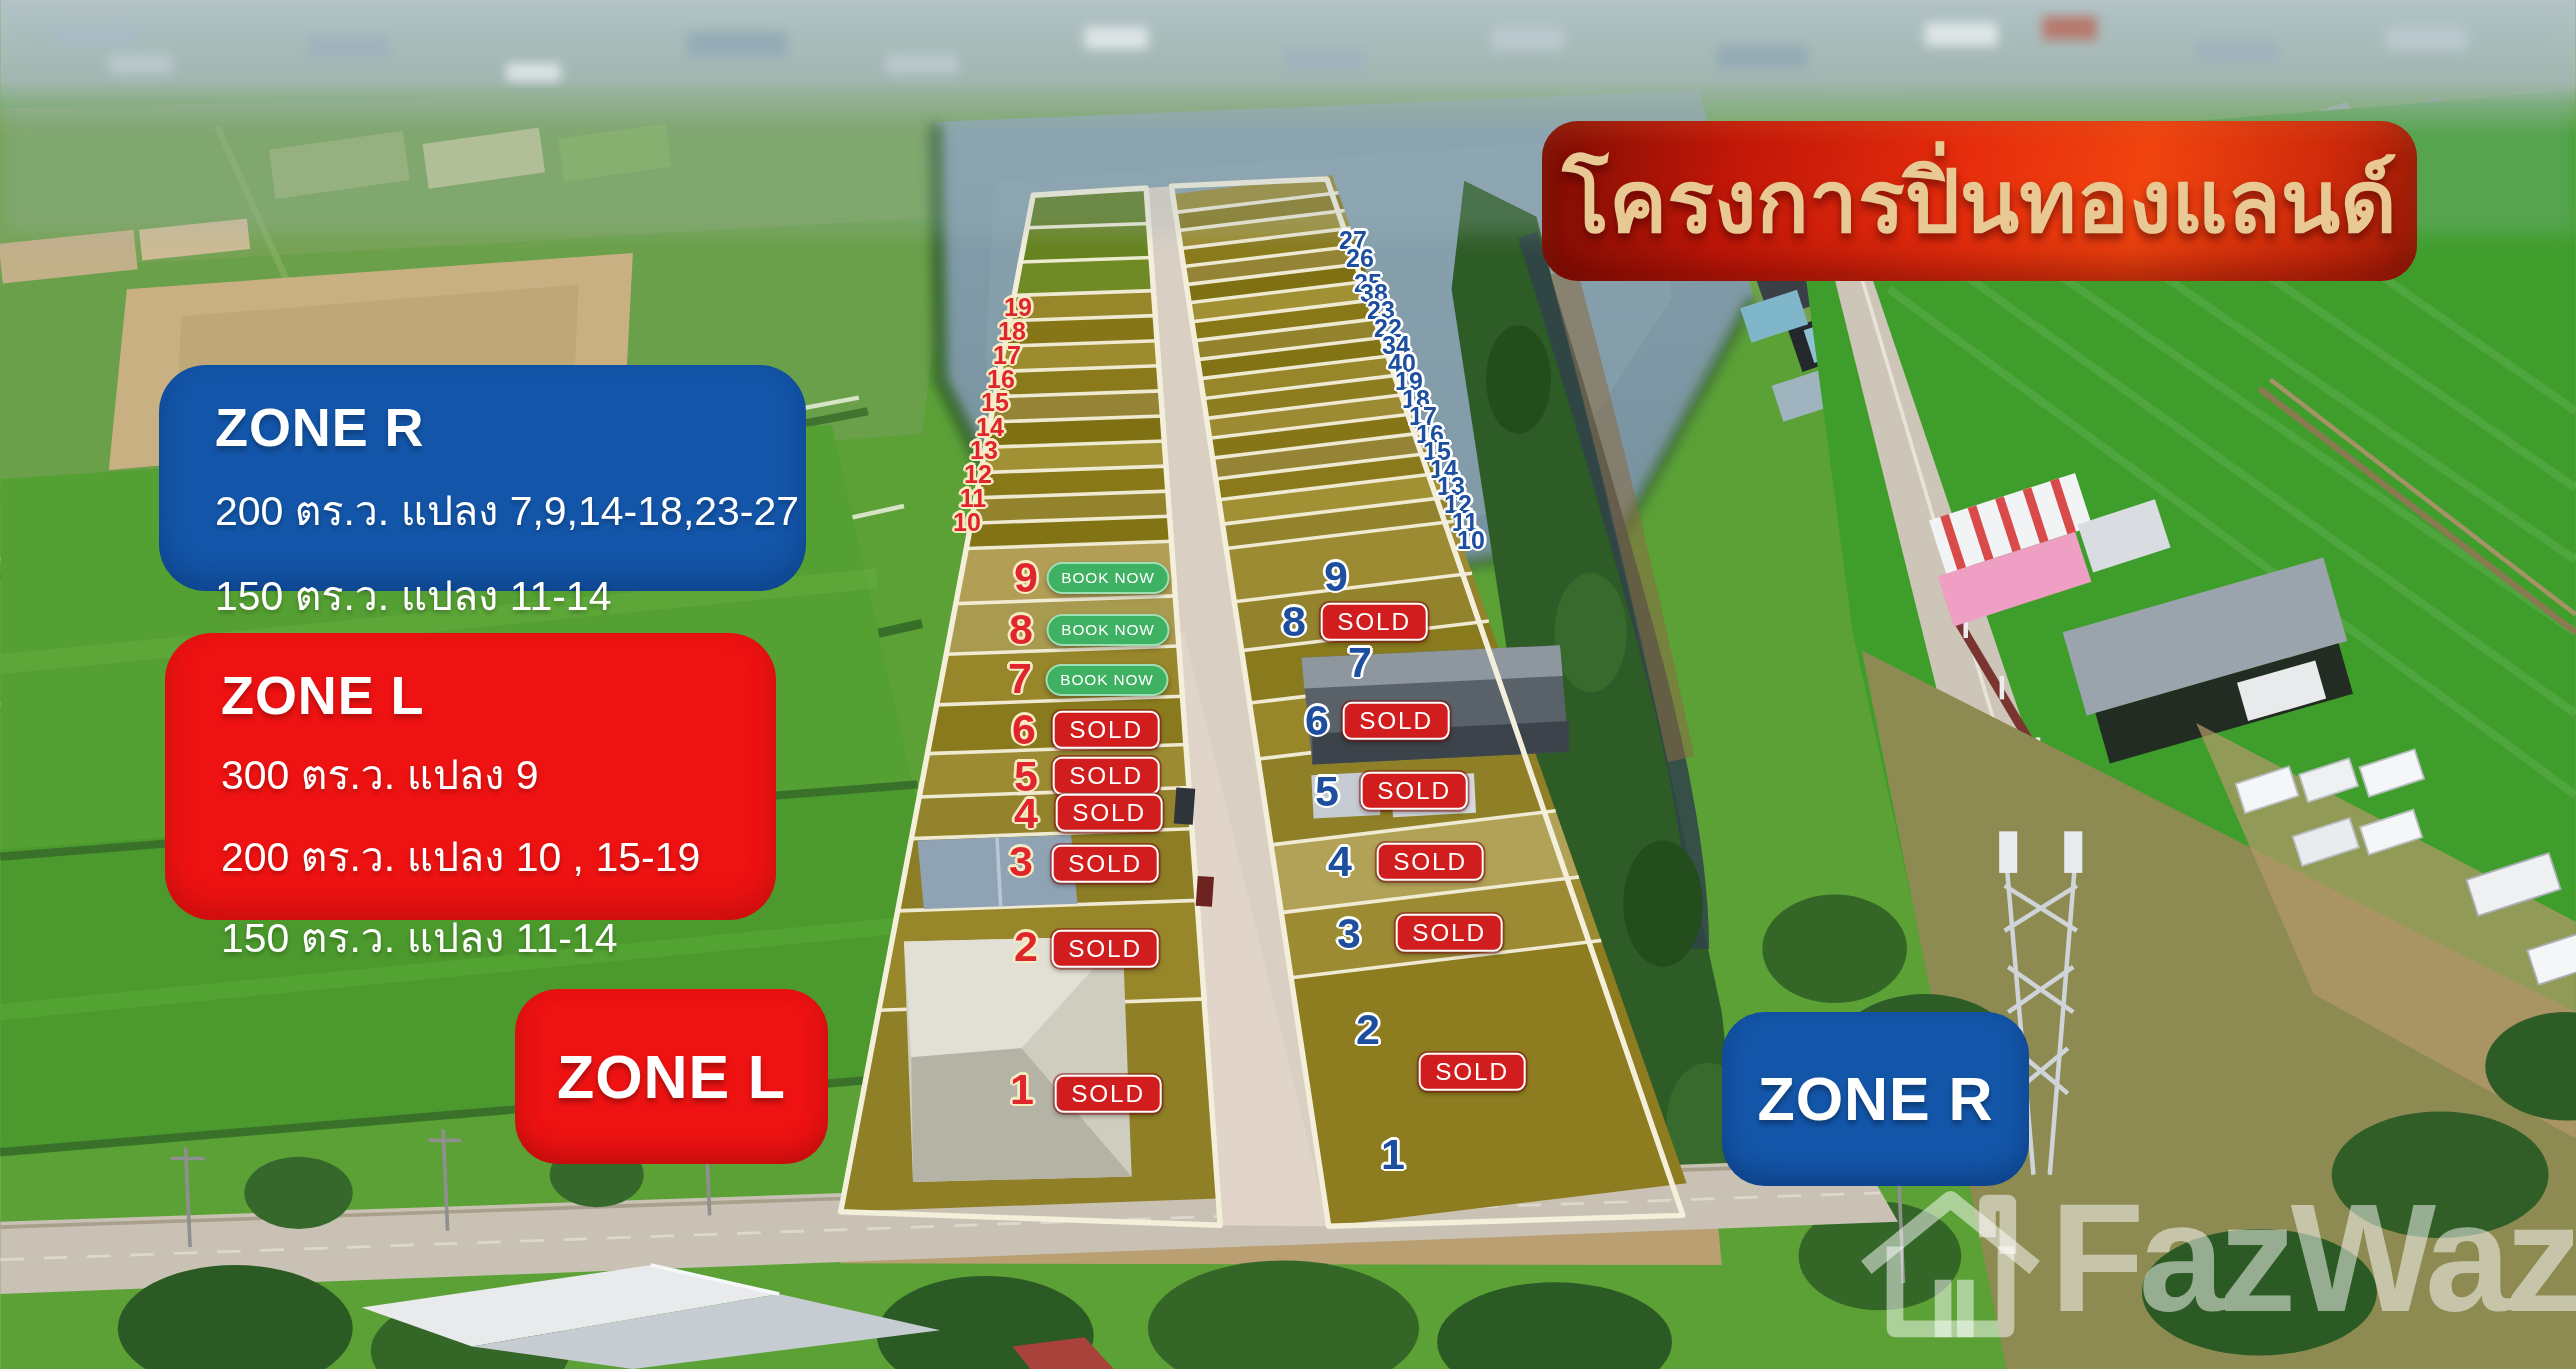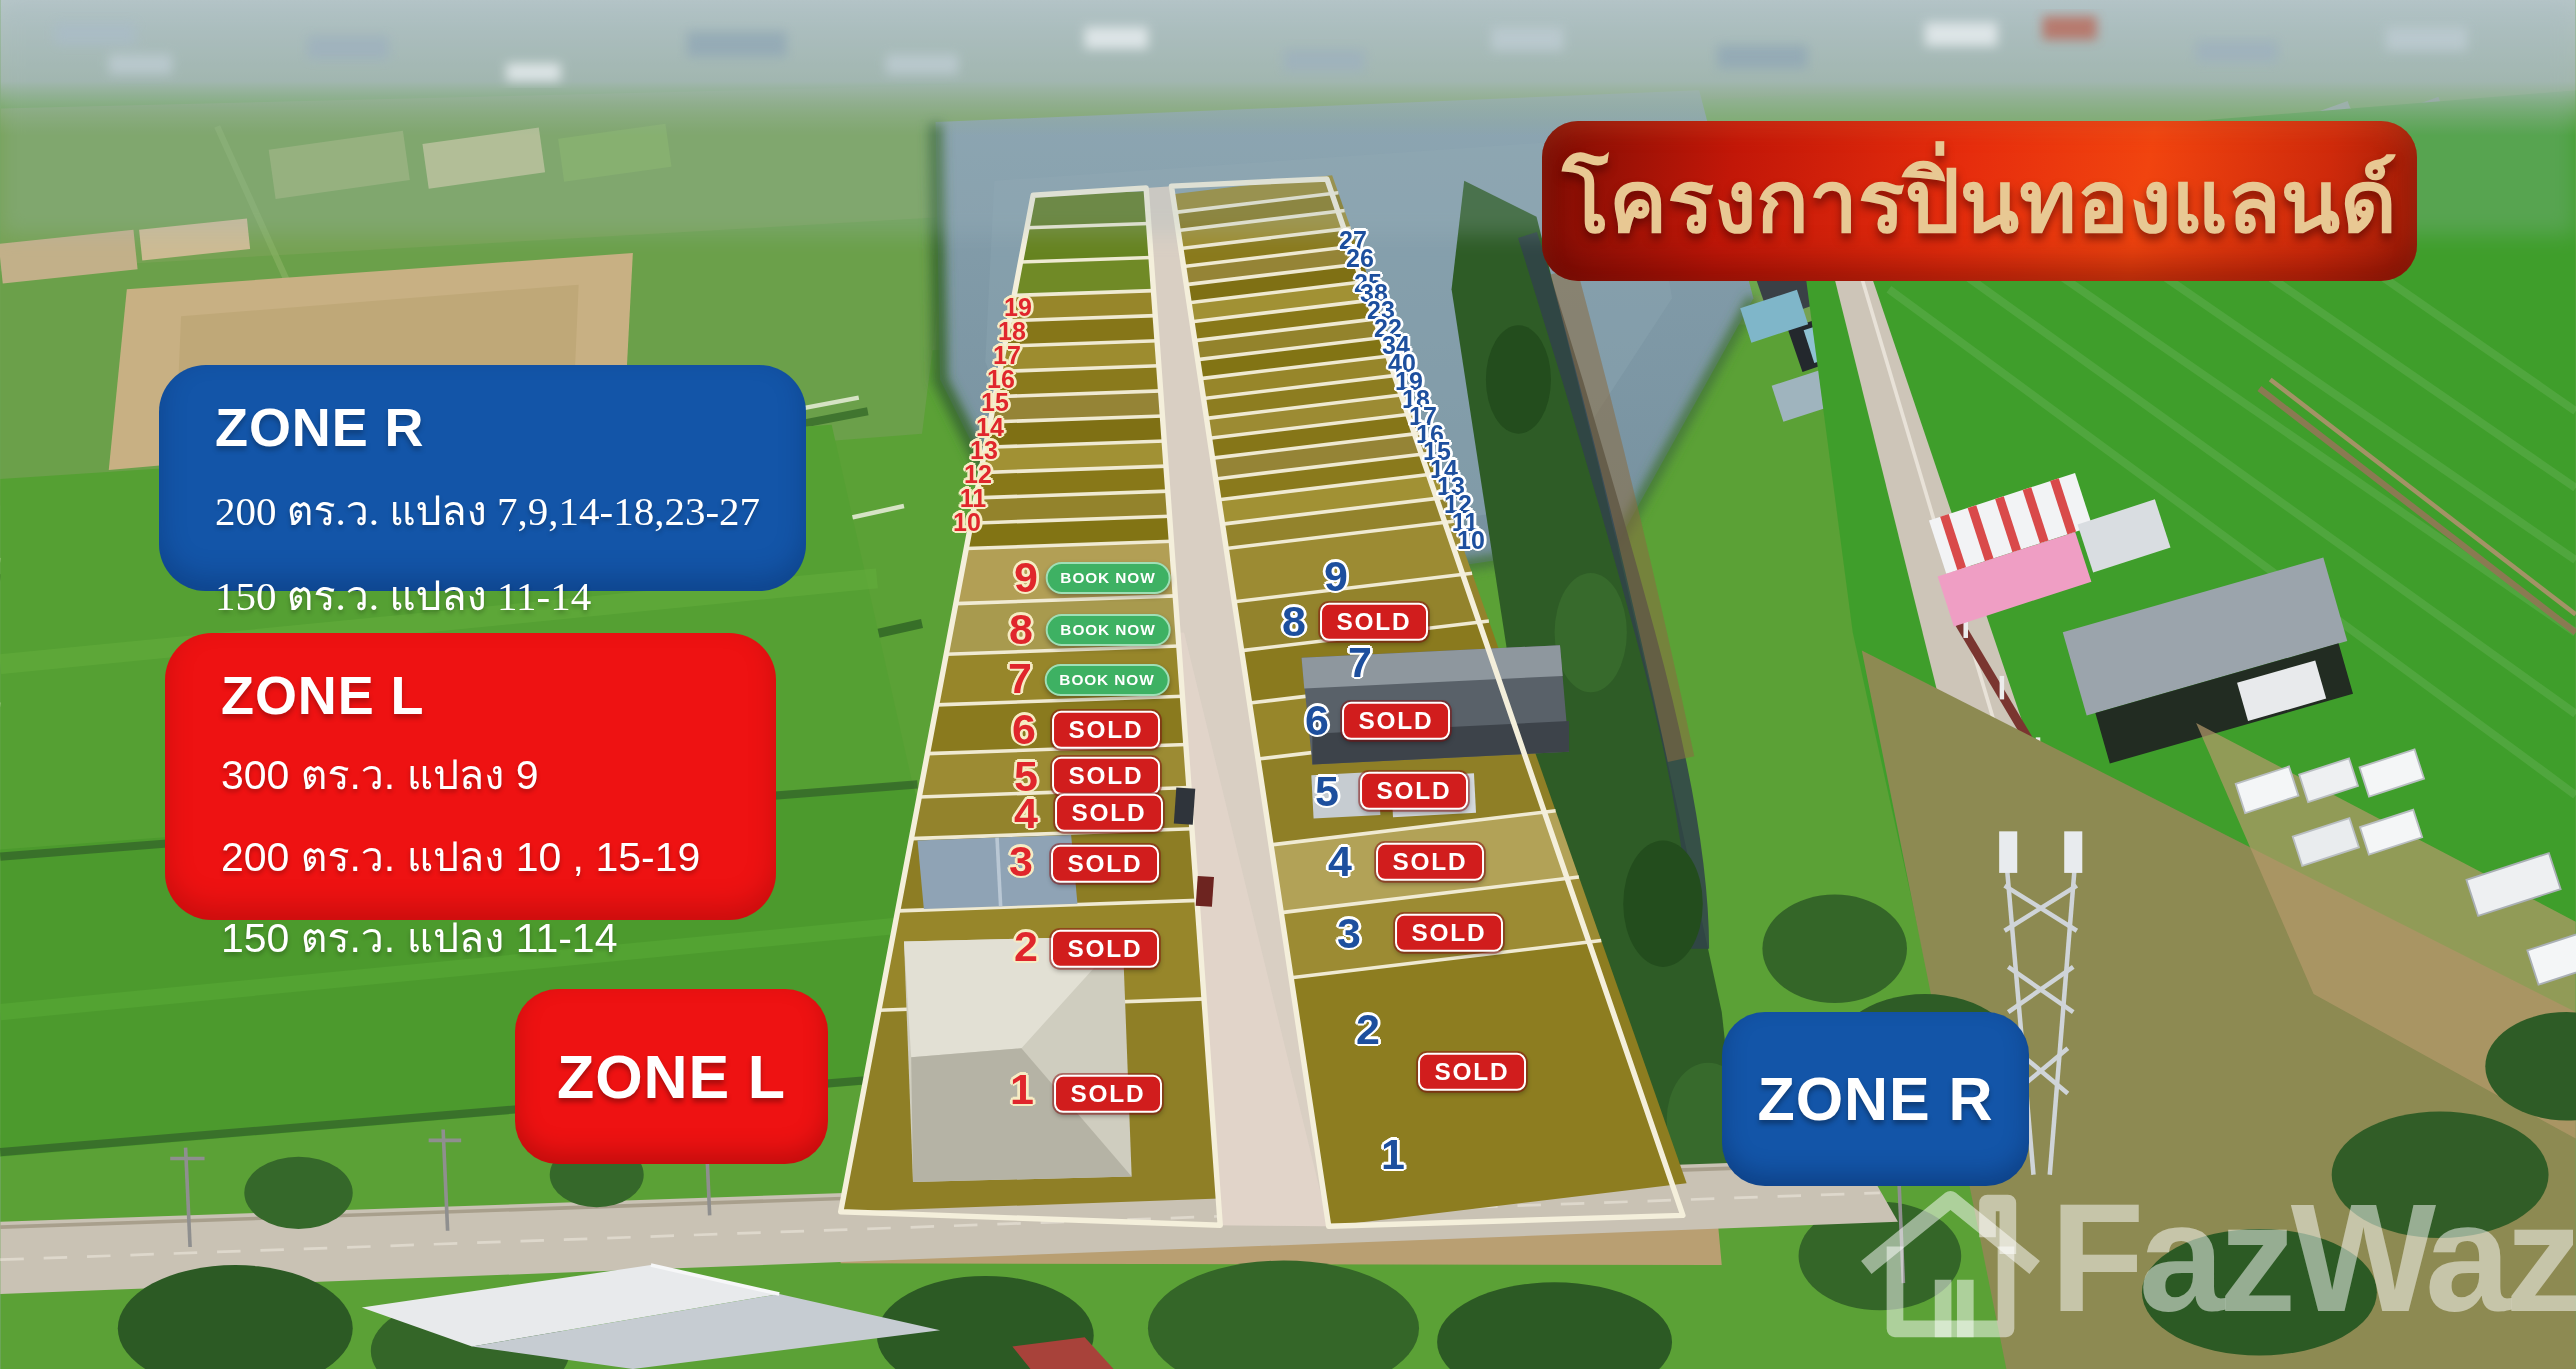--- a/index.html
+++ b/index.html
@@ -15,39 +15,39 @@
     display:flex;align-items:center;justify-content:center;}
   .banner .t{font-size:87px;font-weight:800;color:#e8c893;text-shadow:0 6.3px 9px rgba(60,0,0,.55);white-space:nowrap;}
 
   .info{position:absolute;border-radius:47px;color:#fff;box-sizing:border-box;padding:31px 0 0 56px;}
   .info.blue{background:#1355a8;box-shadow:inset 0 -12.7px 27px rgba(0,20,60,.25);}
   .info.red{background:#ee1212;box-shadow:inset 0 -12.7px 27px rgba(90,0,0,.25);}
   .info .title{font-size:54px;font-weight:800;letter-spacing:0.9px;text-shadow:0 3.6px 5.4px rgba(0,0,0,.25);}
   .info .line{font-size:41px;font-weight:500;margin-top:16.3px;text-shadow:0 2.7px 4.5px rgba(0,0,0,.25);white-space:nowrap;}
   #zoneR-info{left:159px;top:365px;width:647px;height:226px;}
   #zoneL-info{left:165px;top:633px;width:611px;height:287px;}
-  #zoneR-info .line{margin-top:20px;font-family:Liberation Serif, serif;}
+  #zoneR-info .line{margin-top:20px;}
 
   .zone-label{position:absolute;border-radius:43px;display:flex;align-items:center;justify-content:center;
     color:#fff;font-size:61px;font-weight:800;letter-spacing:0.9px;text-shadow:0 3.6px 5.4px rgba(0,0,0,.3);}
   #zoneL-label{left:515px;top:989px;width:313px;height:175px;background:#ee1212;box-shadow:inset 0 -11px 23.5px rgba(90,0,0,.3);}
   #zoneR-label{left:1722px;top:1012px;width:307px;height:174px;background:#1355a8;box-shadow:inset 0 -11px 23.5px rgba(0,20,60,.3);}
 
   
   .markers{position:absolute;inset:0;pointer-events:none;}
   .num{position:absolute;transform:translate(-50%,-50%);font-weight:800;line-height:1;}
   .strip-num{font-size:25px;}
   .plot-num{font-size:43px;}
   .red-num{color:#e0262c;
     text-shadow:-2.7px 0 0 #f6ecc4,2.7px 0 0 #f6ecc4,0 -2.7px 0 #f6ecc4,0 2.7px 0 #f6ecc4,
       -1.8px -1.8px 0 #f6ecc4,1.8px -1.8px 0 #f6ecc4,-1.8px 1.8px 0 #f6ecc4,1.8px 1.8px 0 #f6ecc4;}
   .blue-num{color:#1d4f9e;
     text-shadow:-2.7px 0 0 #fff,2.7px 0 0 #fff,0 -2.7px 0 #fff,0 2.7px 0 #fff,
       -1.8px -1.8px 0 #fff,1.8px -1.8px 0 #fff,-1.8px 1.8px 0 #fff,1.8px 1.8px 0 #fff;}
-  .badge{position:absolute;transform:translate(-50%,-50%);font-weight:700;color:#fff;white-space:nowrap;}
+  .badge{position:absolute;transform:translate(-50%,-50%);font-weight:400;color:#fff;white-space:nowrap;}
   .badge.sold{background:#d11d1d;border:2.7px solid #ffffff;border-radius:9px;
     padding:2.7px 14.5px 3.6px;font-size:24.4px;letter-spacing:1.8px;box-shadow:0 0 0 1.8px rgba(140,10,10,.5),0 2.7px 5.4px rgba(0,0,0,.3);}
   .badge.book{background:#3eb163;border:2.7px solid #9fdfb6;border-radius:903px;
     padding:4.5px 12.7px 5.4px;font-size:15.4px;letter-spacing:0.9px;box-shadow:0 2.7px 5.4px rgba(0,0,0,.3);}
 
   
   .watermark{position:absolute;left:1858px;top:1166px;display:flex;align-items:center;gap:7.2px;}
   .watermark .wtxt{font-size:154px;font-weight:800;letter-spacing:-5.4px;color:rgba(255,255,255,.5);white-space:nowrap;}
 </style>
 </head>

